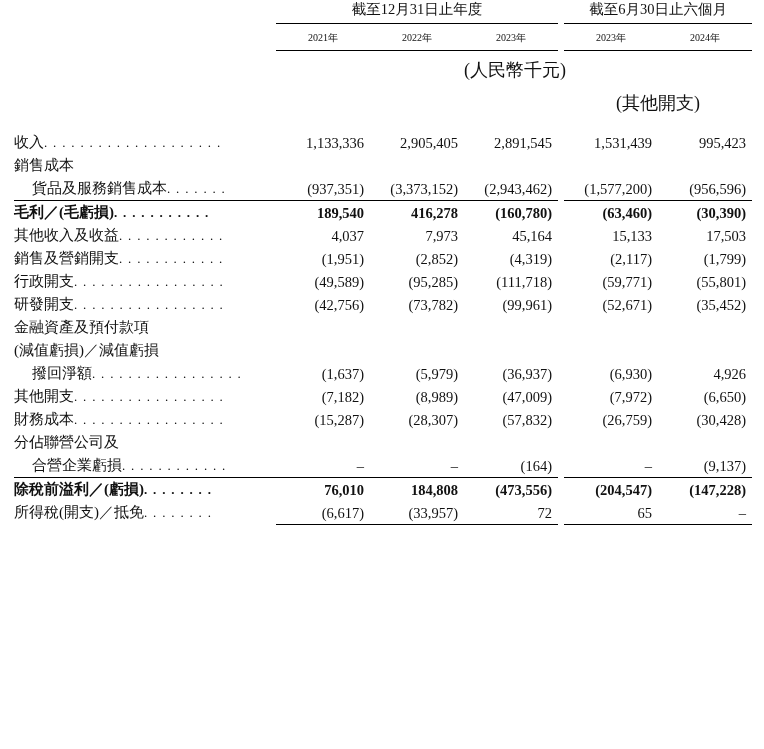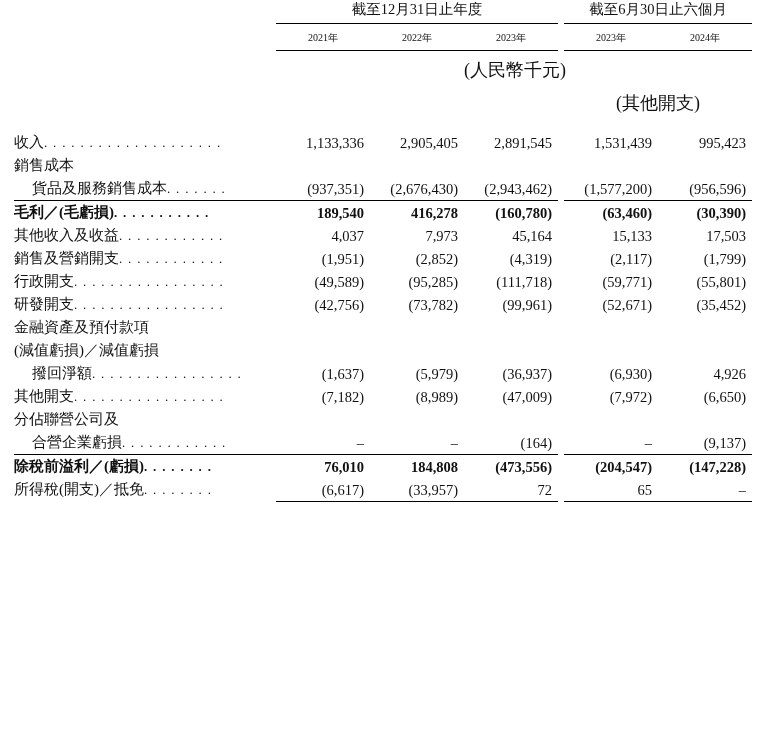--- a/index.html
+++ b/index.html
@@ -165,21 +165,21 @@
           <td class="num"></td>
           <td class="num"></td>
           <td class="num"></td>
           <td></td>
           <td class="num"></td>
           <td class="num"></td>
         </tr>
         <tr>
           <td class="label indent1"><span>貨品及服務銷售成本</span><span class="leader">. . . . . . .</span></td>
           <td class="num">(937,351)</td>
-          <td class="num">(2,676,430)</td>
+          <td class="num">(3,373,152)</td>
           <td class="num">(2,943,462)</td>
           <td></td>
           <td class="num">(1,577,200)</td>
           <td class="num">(956,596)</td>
         </tr>
         <tr class="bold">
           <td class="label rule-cell"><span>毛利／(毛虧損)</span><span class="leader">. . . . . . . . . . .</span></td>
           <td class="num rule-cell">189,540</td>
           <td class="num rule-cell">416,278</td>
           <td class="num rule-cell">(160,780)</td>
@@ -253,20 +253,29 @@
         <tr>
           <td class="label"><span>其他開支</span><span class="leader">. . . . . . . . . . . . . . . . .</span></td>
           <td class="num">(7,182)</td>
           <td class="num">(8,989)</td>
           <td class="num">(47,009)</td>
           <td></td>
           <td class="num">(7,972)</td>
           <td class="num">(6,650)</td>
         </tr>
         <tr>
+          <td class="label"><span>財務成本</span><span class="leader">. . . . . . . . . . . . . . . . .</span></td>
+          <td class="num">(15,287)</td>
+          <td class="num">(28,307)</td>
+          <td class="num">(57,832)</td>
+          <td></td>
+          <td class="num">(26,759)</td>
+          <td class="num">(30,428)</td>
+        </tr>
+        <tr>
           <td class="label"><span>分佔聯營公司及</span></td>
           <td class="num"></td>
           <td class="num"></td>
           <td class="num"></td>
           <td></td>
           <td class="num"></td>
           <td class="num"></td>
         </tr>
         <tr>
           <td class="label indent1"><span>合營企業虧損</span><span class="leader">. . . . . . . . . . . .</span></td>

